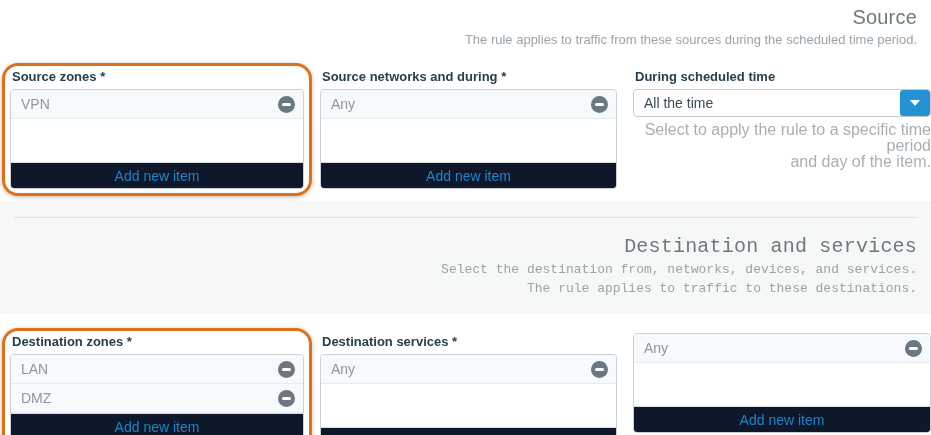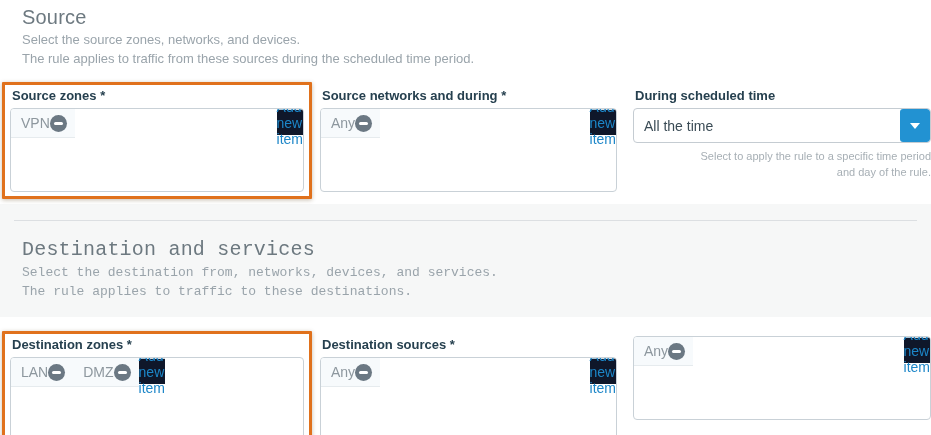--- a/index.html
+++ b/index.html
@@ -6,55 +6,55 @@
   html, body { margin: 0; padding: 0; }
   body {
     width: 931px; height: 435px;
     background: #ffffff;
     font-family: "Liberation Sans", sans-serif;
     overflow: hidden;
     color: #26404f;
   }
 
   
-  .section-head { padding: 4px 14px 0 22px; }
+  .section-head { padding: 4px 14px 0 22px; text-align: right; }
   .section-title {
     font-size: 20px; font-weight: 400; color: #6d7980;
     margin: 0; line-height: 26px; letter-spacing: .2px;
   }
   .section-desc {
     font-size: 13px; color: #9aa4ab; line-height: 18px; margin: 1px 0 0 0;
   }
 
   
   .cols {
     display: flex; align-items: flex-start;
     margin: 14px 0 0 2px;
   }
   .col {
     border: 3px solid transparent;
-    border-radius: 1px;
+    border-radius: 16px;
     padding: 2px 5px 4px 5px;
     flex: 0 0 auto;
   }
   .col.highlight {
     border-color: #e0711c;
     background: #ffffff;
     box-shadow: 0 1px 4px rgba(90,60,20,.35);
   }
   .col-label {
     font-size: 13px; font-weight: bold; color: #26404f;
     padding: 1px 0 4px 2px; line-height: 16px;
   }
 
   
   .listbox {
     border: 1px solid #c9d1d7; border-radius: 4px;
-    background: #ffffff; height: 84px;
-    display: flex; flex-direction: row; overflow: hidden;
+    background: #ffffff; height: 100px;
+    display: flex; flex-direction: column; overflow: hidden;
   }
   .w1 { width: 294px; }
   .w2 { width: 297px; }
   .w3 { width: 298px; }
   .item-row {
     height: 29px; flex: 0 0 29px;
     display: flex; align-items: center;
     padding: 0 8px 0 10px;
     background: #f7fafc;
     border-bottom: 1px solid #e6ebee;
@@ -77,21 +77,21 @@
     background: #0f172a; border-top: 1px solid #d9dde0;
     display: flex; align-items: center; justify-content: center;
     cursor: pointer;
   }
   .add-link {
     color: #1c86c8; font-size: 14px; text-decoration: none; line-height: 16px;
   }
 
   
   .select {
-    width: 298px; height: 35px;
+    width: 298px; height: 28px;
     border: 1px solid #c5ccd2; border-radius: 4px;
     background: #ffffff;
     display: flex; align-items: stretch; overflow: hidden;
     cursor: pointer;
   }
   .select-value {
     flex: 1 1 auto; display: flex; align-items: center;
     padding: 0 10px; font-size: 14px; color: #3a4b55;
   }
   .select-btn {
@@ -99,21 +99,21 @@
     display: flex; align-items: center; justify-content: center;
   }
   .chevron-down {
     width: 0; height: 0;
     border-left: 5px solid transparent;
     border-right: 5px solid transparent;
     border-top: 6px solid #ffffff;
   }
   .select-help {
     width: 298px; margin-top: 5px;
-    font-size: 11px; color: #a7afb5;
+    font-size: 16px; color: #a7afb5;
     text-align: right; line-height: 16px;
   }
 
   
   .band {
     background: #f6f7f7;
     margin-top: 5px;
     padding: 16px 0 16px 0;
     font-family: Liberation Mono, monospace;
   }
@@ -121,21 +121,20 @@
     border: none; border-top: 1px solid #dcdfe2;
     margin: 0 14px 12px 14px; height: 0;
   }
 </style>
 </head>
 <body>
 
 <div>
   <div class="section-head">
     <h1 class="section-title">Source</h1>
-    <p class="section-desc">Select the source zones, networks, and devices.</p>
     <p class="section-desc">The rule applies to traffic from these sources during the scheduled time period.</p>
   </div>
 
   <div class="cols">
 
     <div class="col highlight">
       <div class="col-label">Source zones *</div>
       <div class="listbox w1">
         <div class="item-row">
           <span class="item-text">VPN</span>
@@ -165,21 +164,21 @@
     <div class="col">
       <div class="col-label">During scheduled time</div>
       <div class="select">
         <span class="select-value">All the time</span>
         <span class="select-btn">
           <span class="chevron-down"></span>
         </span>
       </div>
       <div class="select-help">
         <div>Select to apply the rule to a specific time period</div>
-        <div>and day of the rule.</div>
+        <div>and day of the item.</div>
       </div>
     </div>
 
   </div>
 </div>
 
 <div class="band">
   <hr class="divider">
   <div class="section-head">
     <h1 class="section-title">Destination and services</h1>
@@ -202,21 +201,21 @@
           <span class="item-text">DMZ</span>
           <span class="minus"></span>
         </div>
         <div class="add-row">
           <a class="add-link" href="#">Add new item</a>
         </div>
       </div>
     </div>
 
     <div class="col">
-      <div class="col-label">Destination sources *</div>
+      <div class="col-label">Destination services *</div>
       <div class="listbox w2">
         <div class="item-row">
           <span class="item-text">Any</span>
           <span class="minus"></span>
         </div>
         <div class="list-spacer"></div>
         <div class="add-row">
           <a class="add-link" href="#">Add new item</a>
         </div>
       </div>

